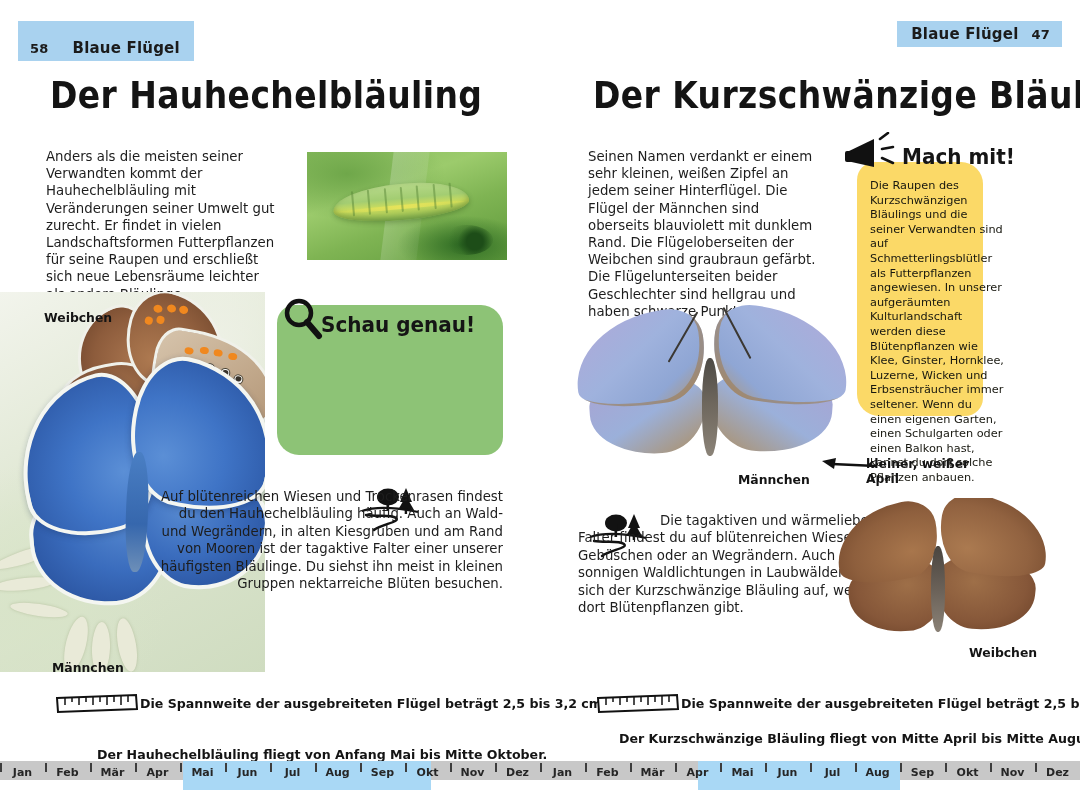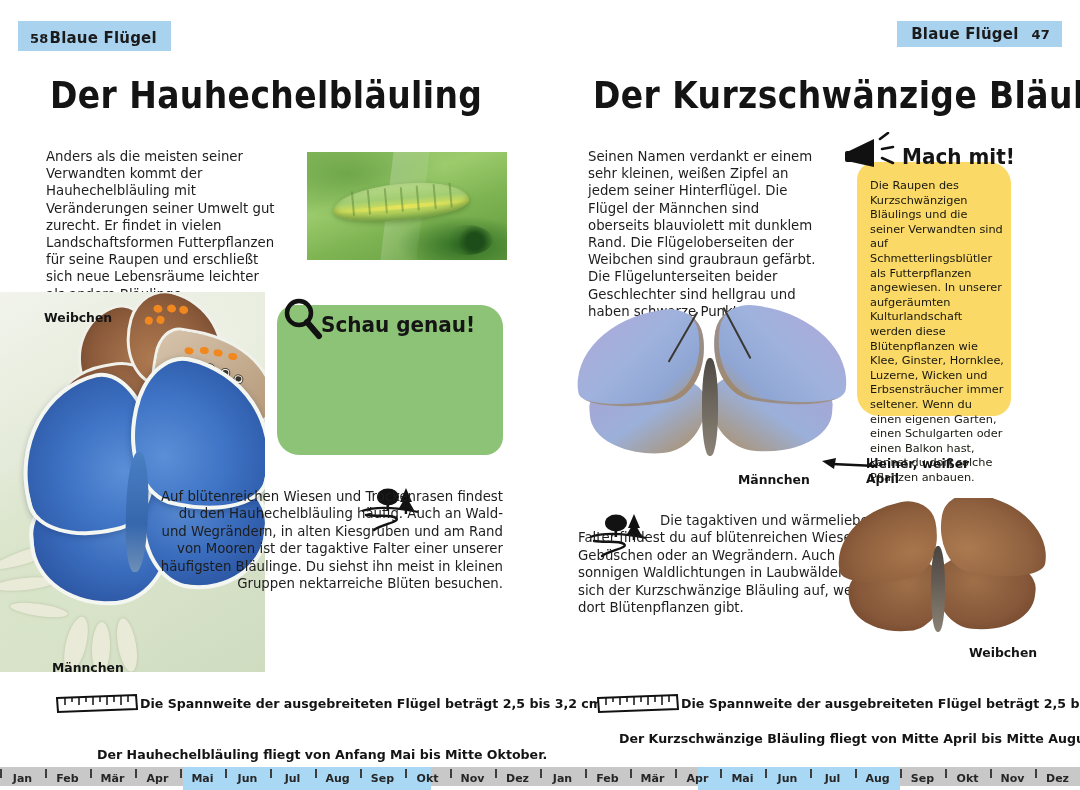--- a/index.html
+++ b/index.html
@@ -14,21 +14,21 @@
 
   
   .hdr{
     position:absolute;top:21px;height:26px;
     background:#a9d2ef;
     display:flex;align-items:center;
     font-family:"DejaVu Sans","Liberation Sans",sans-serif;
     font-weight:bold;font-size:15px;color:#1b1b1b;
     letter-spacing:.2px;
   }
-  .hdr-left{left:18px;padding:4px 14px 0 12px;gap:1px;}
+  .hdr-left{left:18px;padding:14px 14px 0 12px;gap:24px;}
   .hdr-right{right:18px;padding:0 12px 0 14px;gap:13px;}
   .hdr .pg{font-size:13px;}
 
   
   .title{
     position:absolute;
     font-family:"DejaVu Sans","Liberation Sans",sans-serif;
     font-weight:bold;
     font-size:33px;
     color:#141414;
@@ -239,21 +239,21 @@
   }
 
   
   .callout{position:absolute;}
   .callout .bubble{
     position:absolute;inset:0;
     border-radius:18px 22px 18px 22px;
   }
   .green-box{left:277px;top:305px;width:226px;height:150px;}
   .green-box .bubble{background:#8dc376;}
-  .yellow-box{left:857px;top:162px;width:154px;height:254px;}
+  .yellow-box{left:857px;top:162px;width:126px;height:254px;}
   .yellow-box .bubble{background:#fbd967;}
   .callout-title{
     position:absolute;
     font-weight:bold;font-size:20px;color:#151515;
     white-space:nowrap;
     transform:scaleY(1.1);
     transform-origin:left center;
   }
   .green-box .callout-title{left:44px;top:7px;}
   .yellow-box .callout-title{left:45px;top:-18px;}
@@ -298,21 +298,21 @@
   .fact-span-l{left:140px;top:696px;}
   .fact-span-r{left:681px;top:696px;}
   .fact-fly-l{left:97px;top:731px;margin-top:16px;}
   .fact-fly-r{left:619px;top:731px;}
   .ruler{position:absolute;width:82px;height:22px;}
   .ruler-l{left:56px;top:692px;}
   .ruler-r{left:597px;top:692px;}
 
   
   .months{
-    position:absolute;bottom:4px;height:19px;
+    position:absolute;bottom:10px;height:19px;
     background:#c8c8c8;
     display:flex;
   }
   .months-left{left:0;width:540px;}
   .months-right{left:540px;width:540px;}
   .month{
     position:relative;flex:1;
     display:flex;align-items:flex-start;justify-content:center;
     font-weight:bold;font-size:11px;color:#262626;
     padding-top:5px;

